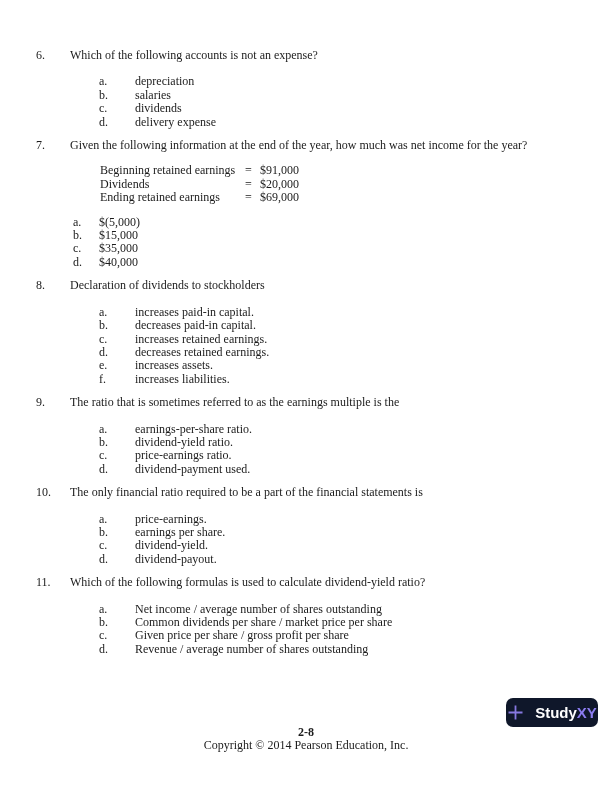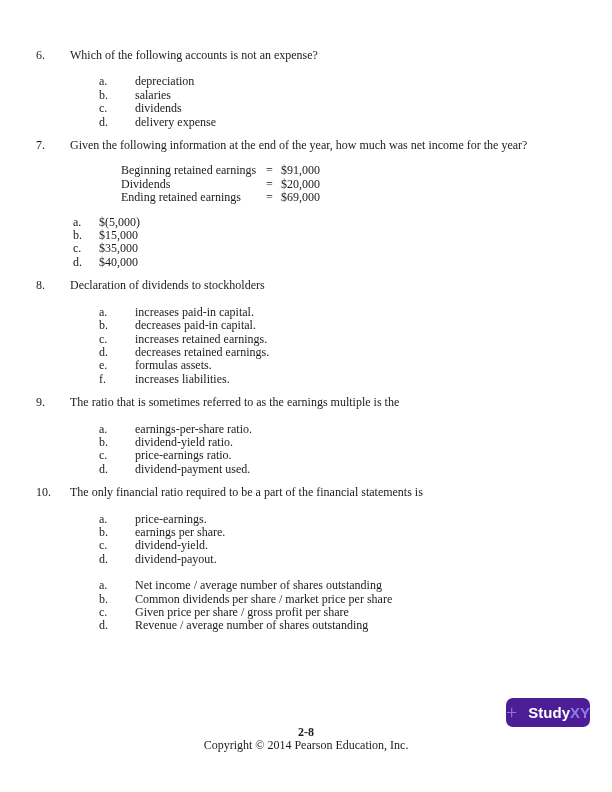--- a/index.html
+++ b/index.html
@@ -24,32 +24,32 @@
   .question + .question { margin-top: 10px; }
   .q-row { display: flex; }
   .q-num { flex: 0 0 34px; }
   .q-text { flex: 1; }
   .options { margin-top: 13px; margin-left: 63px; }
   .options.narrow { margin-left: 37px; }
   .opt-row { display: flex; }
   .opt-letter { flex: 0 0 36px; }
   .options.narrow .opt-letter { flex: 0 0 26px; }
   .opt-text { flex: 1; }
-  .fin-table { margin-top: 12px; margin-left: 85px; }
+  .fin-table { margin-top: 12px; margin-left: 64px; }
   .fin-row { display: flex; }
   .fin-label { flex: 0 0 145px; }
   .fin-eq { flex: 0 0 15px; }
   .fin-value { flex: 1; }
   .logo-badge {
     position: absolute;
     left: 506px;
     top: 698px;
-    width: 84px;
+    width: 92px;
     height: 29px;
-    background: #4c1d95;
+    background: #0f172a;
     border-radius: 7px;
     display: flex;
     align-items: center;
     justify-content: center;
     gap: 11px;
     cursor: pointer;
     font-family: "Liberation Sans", sans-serif;
   }
   .plus-icon { display: block; }
   .brand { color: #ffffff; font-weight: bold; font-size: 15px; line-height: 15px; }
@@ -153,21 +153,21 @@
         <div class="opt-row">
           <span class="opt-letter">c.</span>
           <span class="opt-text">increases retained earnings.</span>
         </div>
         <div class="opt-row">
           <span class="opt-letter">d.</span>
           <span class="opt-text">decreases retained earnings.</span>
         </div>
         <div class="opt-row">
           <span class="opt-letter">e.</span>
-          <span class="opt-text">formulas assets.</span>
+          <span class="opt-text">increases assets.</span>
         </div>
         <div class="opt-row">
           <span class="opt-letter">f.</span>
           <span class="opt-text">increases liabilities.</span>
         </div>
       </div>
     </section>
 
     <section class="question">
       <div class="q-row">
@@ -213,20 +213,24 @@
           <span class="opt-text">dividend-yield.</span>
         </div>
         <div class="opt-row">
           <span class="opt-letter">d.</span>
           <span class="opt-text">dividend-payout.</span>
         </div>
       </div>
     </section>
 
     <section class="question">
+      <div class="q-row">
+        <span class="q-num">11.</span>
+        <span class="q-text">Which of the following formulas is used to calculate dividend-yield ratio?</span>
+      </div>
       <div class="options">
         <div class="opt-row">
           <span class="opt-letter">a.</span>
           <span class="opt-text">Net income / average number of shares outstanding</span>
         </div>
         <div class="opt-row">
           <span class="opt-letter">b.</span>
           <span class="opt-text">Common dividends per share / market price per share</span>
         </div>
         <div class="opt-row">

